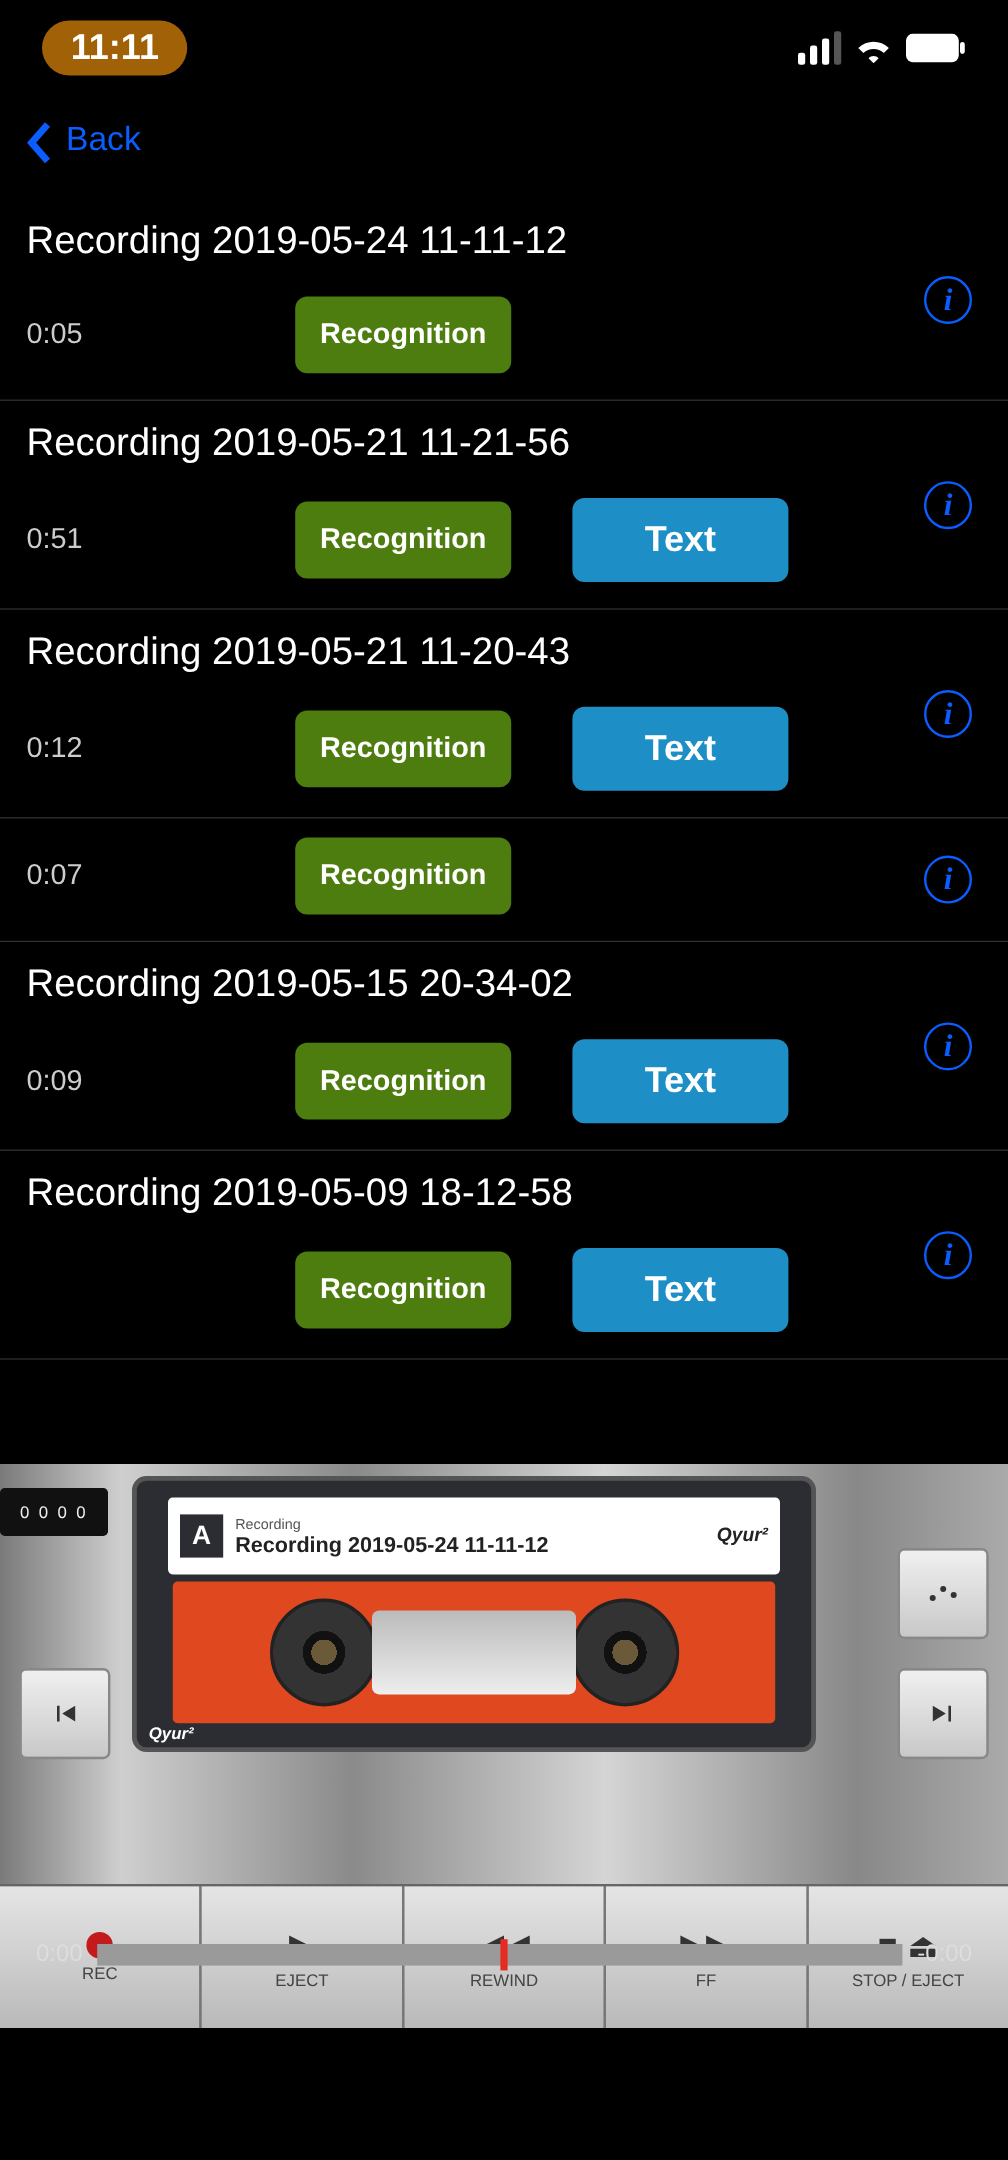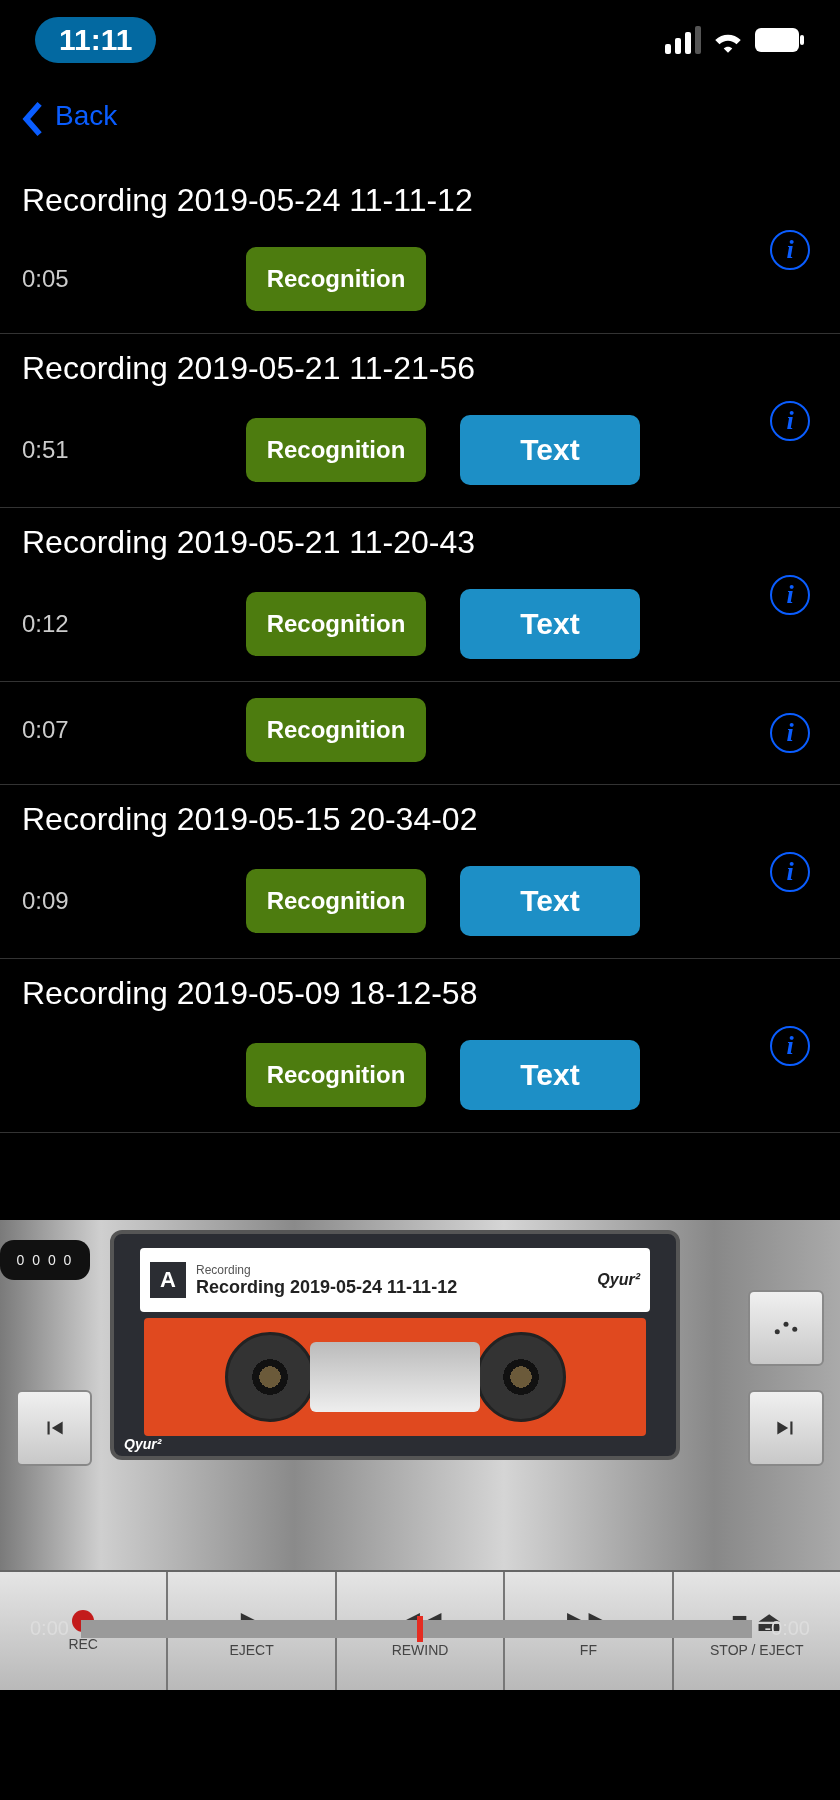--- a/index.html
+++ b/index.html
@@ -1,37 +1,37 @@
 <!DOCTYPE html>
 <html><head>
 <meta charset="utf-8">
 <style>
 * { margin:0; padding:0; box-sizing:border-box; font-family:-apple-system,Helvetica,Arial,sans-serif; }
 body { width:840px; height:1800px; background:#000; overflow:hidden; position:relative; }
 .status-bar { height:80px; display:flex; justify-content:space-between; align-items:center; padding:0 35px; }
-.time-pill { background:#0369a1; color:#fff; font-weight:600; font-size:30px; padding:6px 24px; border-radius:26px; }
+.time-pill { background:#a16207; color:#fff; font-weight:600; font-size:30px; padding:6px 24px; border-radius:26px; }
 .status-right { display:flex; align-items:center; gap:10px; }
 .signal { display:flex; align-items:flex-end; gap:4px; }
 .signal div { width:6px; background:#fff; border-radius:2px; }
 .nav-bar { padding:20px 20px 28px; }
 .back-btn { display:flex; align-items:flex-start; gap:11px; color:#0a5dff; font-size:28px; background:none; border:none; cursor:pointer; }
 .back-btn svg { width:24px; height:38px; }
 .list { }
 .item { border-bottom:1px solid #333; padding:16px 22px 22px; position:relative; }
 .item-title { color:#fff; font-size:32px; font-weight:400; margin-bottom:28px; }
 .item-row { display:flex; align-items:center; gap:24px; }
 .item-dur { color:#ccc; font-size:24px; width:200px; }
 .btn { border:none; border-radius:10px; font-size:26px; font-weight:600; color:#fff; padding:18px 0; cursor:pointer; text-align:center; }
 .btn-recog { background:#4d7c0f; width:180px; font-size:24px; }
-.btn-text { background:#1d8fc6; width:180px; font-size:30px; margin-left:10px; }
+.btn-text { background:#1d8fc6; width:180px; font-size:30px; margin-left:27px; }
 .info-btn { position:absolute; right:30px; top:50%; transform:translateY(-50%); width:40px; height:40px; border:2px solid #0a5dff; border-radius:50%; color:#0a5dff; display:flex; align-items:center; justify-content:center; font-family:Georgia,serif; font-weight:bold; font-size:26px; background:none; cursor:pointer; font-style:italic; }
 .player { position:absolute; bottom:230px; left:0; right:0; height:350px; background:linear-gradient(90deg,#7a7a7a,#cfcfcf 12%,#8a8a8a 35%,#d5d5d5 60%,#888 85%,#aaa); padding-top:20px; }
 .square-btn { position:absolute; width:76px; height:76px; background:linear-gradient(#f0f0f0,#c8c8c8); border:2px solid #888; border-radius:6px; display:flex; flex-direction:column; align-items:center; justify-content:center; font-size:10px; color:#555; cursor:pointer; }
 .sq-prev { left:16px; top:170px; }
-.sq-counter { right:16px; top:10px; width:90px; height:40px; background:#111; border-radius:14px; color:#eee; font-size:14px; letter-spacing:2px; display:flex; align-items:center; justify-content:center; cursor:default; }
+.sq-counter { right:16px; top:10px; width:90px; height:40px; background:#111; border-radius:4px; color:#eee; font-size:14px; letter-spacing:2px; display:flex; align-items:center; justify-content:center; cursor:default; }
 .sq-mix { right:16px; top:70px; }
 .sq-next { right:16px; top:170px; }
 .cassette { position:absolute; left:110px; top:10px; width:570px; height:230px; background:#2b2d33; border-radius:12px; border:4px solid #555; overflow:hidden; }
 .cass-label { position:absolute; top:14px; left:26px; right:26px; height:64px; background:#fff; border-radius:4px; display:flex; align-items:center; padding:0 10px; }
 .cass-a { width:36px; height:36px; background:#2b2d33; color:#fff; display:flex; align-items:center; justify-content:center; font-weight:bold; font-size:22px; margin-right:10px; }
 .cass-txt { flex:1; }
 .cass-txt-small { font-size:12px; color:#555; }
 .cass-txt-main { font-size:18px; color:#222; font-weight:600; }
 .cass-brand { font-size:16px; font-weight:bold; font-style:italic; color:#222; }
 .cass-body { position:absolute; top:84px; left:30px; right:30px; bottom:20px; background:#e0491f; border-radius:4px; display:flex; align-items:center; justify-content:space-around; }

